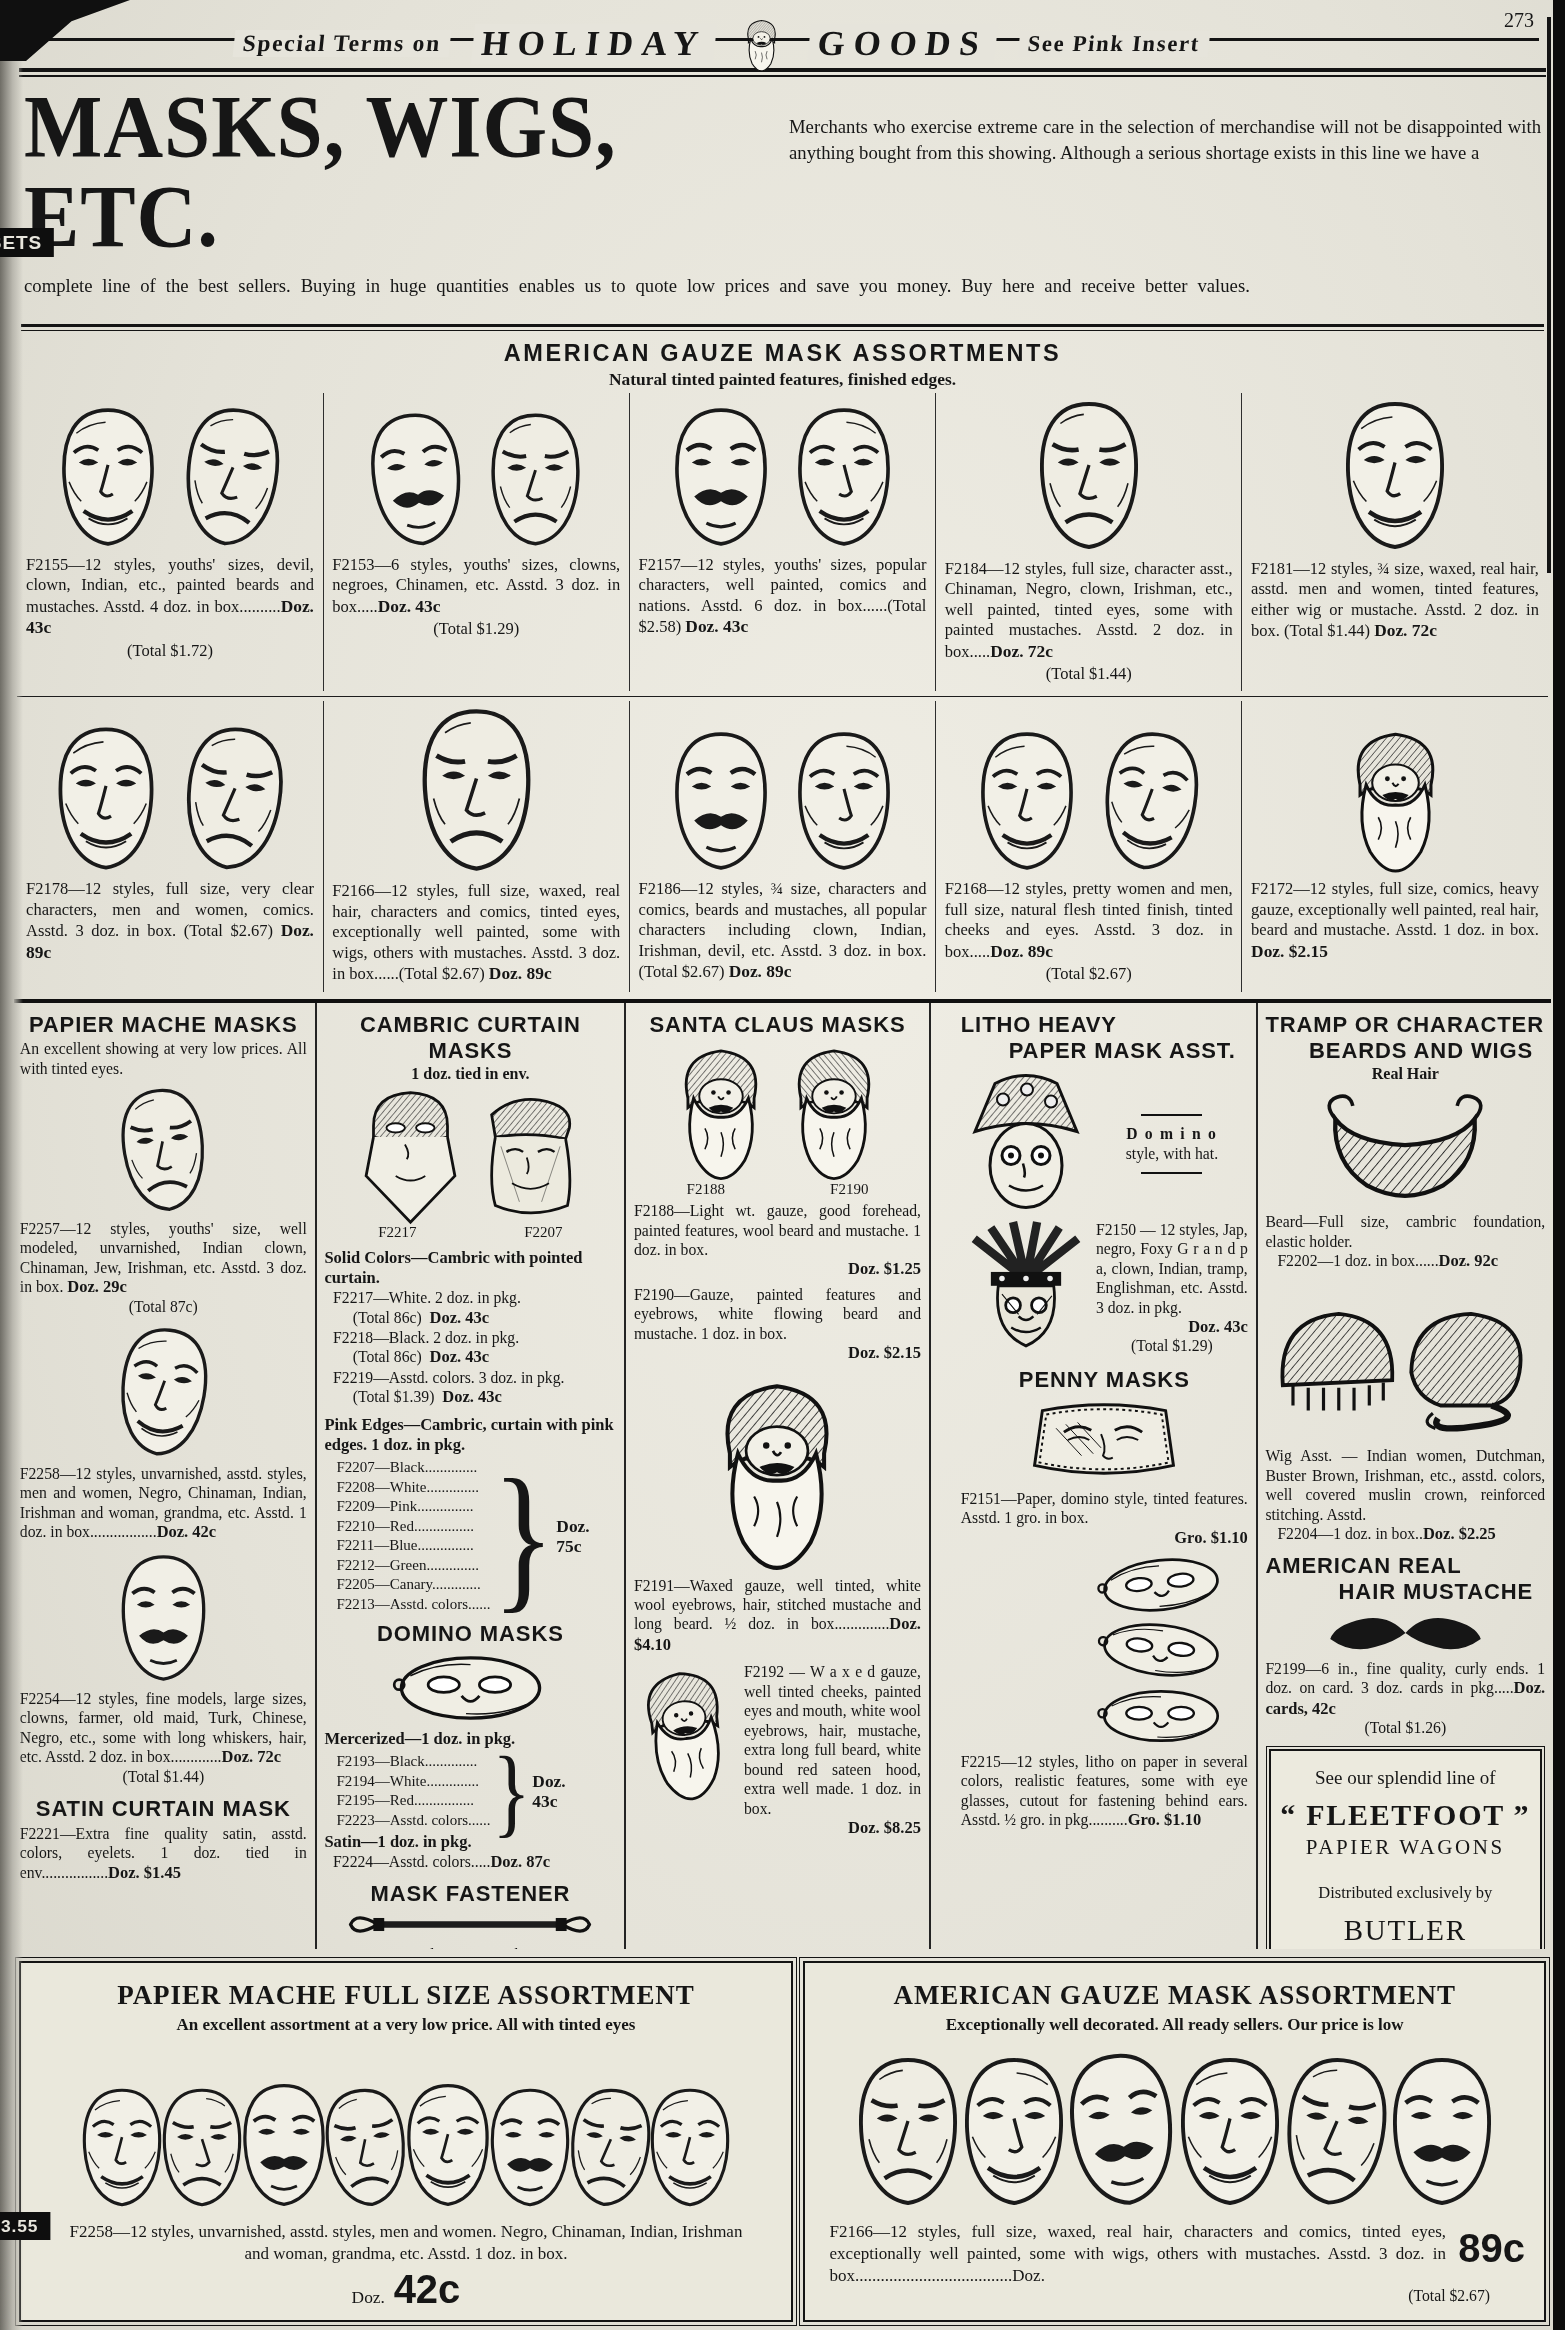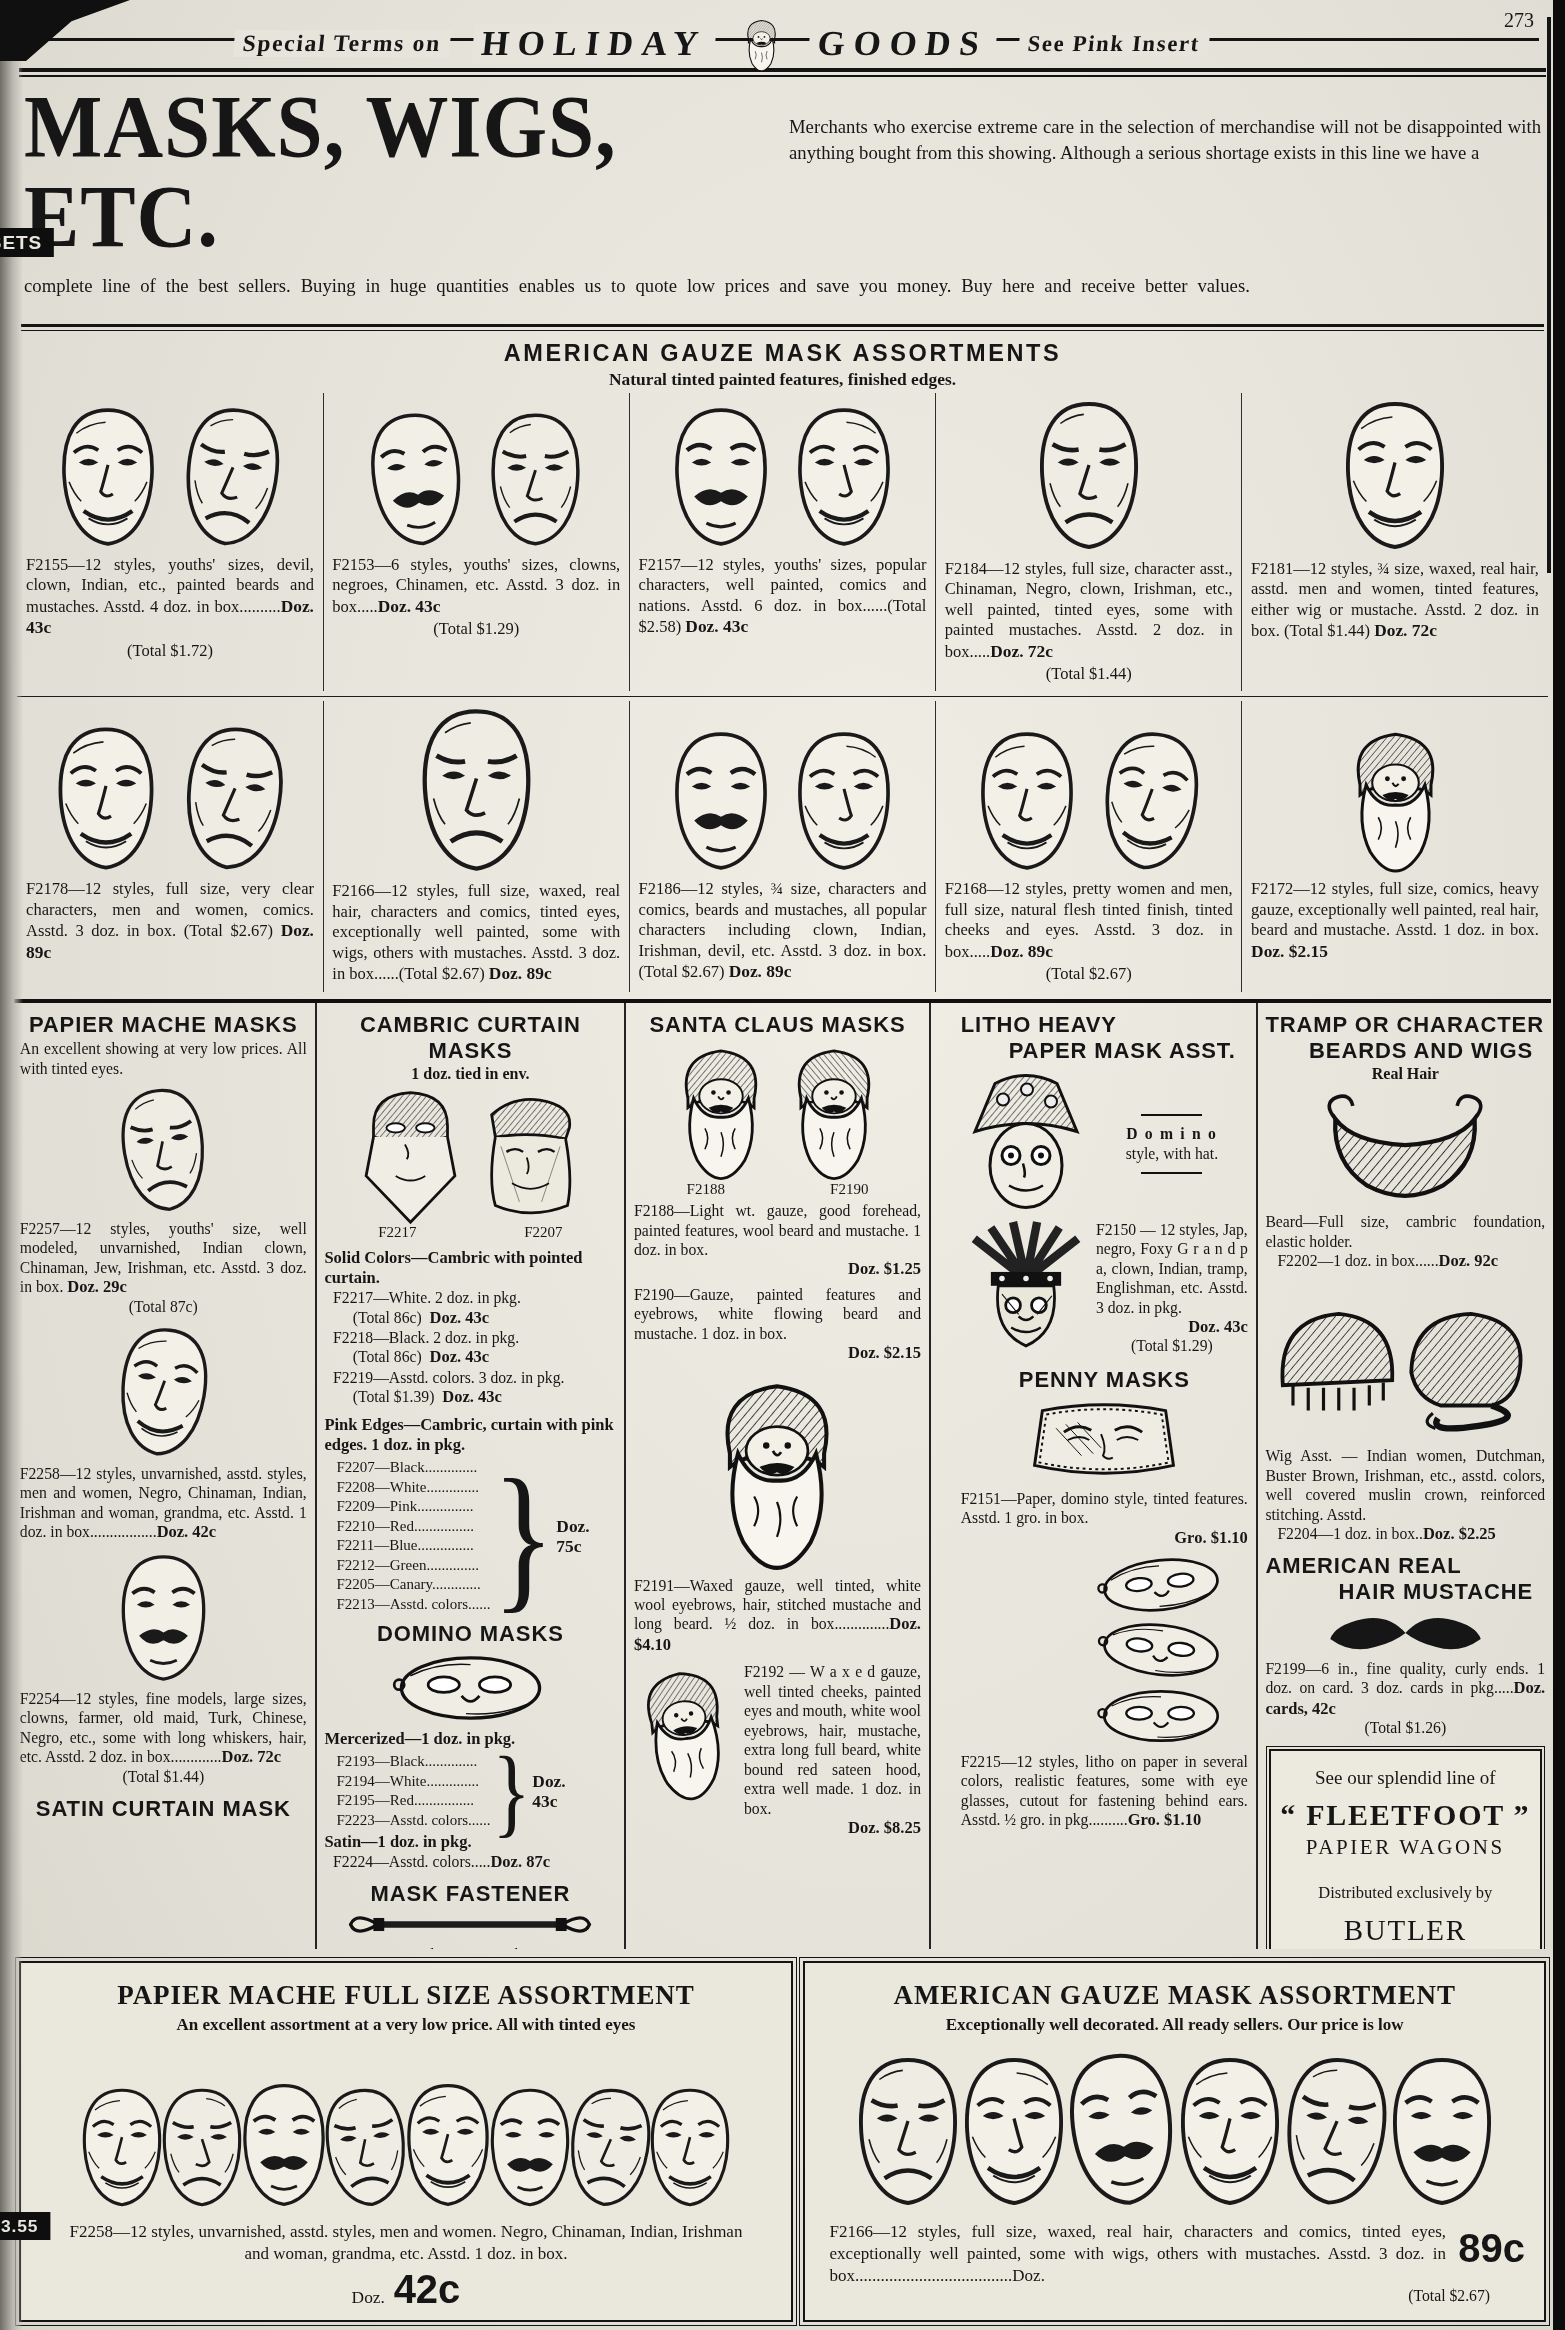--- a/index.html
+++ b/index.html
@@ -401,20 +401,21 @@
         </div>
       <div class="body-text"><span>F2258—12 styles, unvarnished, asstd. styles, men and women, Negro, Chinaman, Indian, Irishman and woman, grandma, etc. Asstd. 1 doz. in box.................</span><b>Doz. 42c</b></div>
       <div class="center-art" style="margin:8.7px 0 3.5px 0;">
           <svg class="art" width="111" height="134" viewBox="0 0 128 154">
             <use href="#maskC"></use>
           </svg>
         </div>
       <div class="body-text"><span>F2254—12 styles, fine models, large sizes, clowns, farmer, old maid, Turk, Chinese, Negro, etc., some with long whiskers, hair, etc.  Asstd. 2 doz. in box.............</span><b>Doz. 72c</b></div>
       <div class="total-line">(Total $1.44)</div>
       <h3 style="margin-top:10.4px;">SATIN CURTAIN MASK</h3>
+      <div class="body-text"><span>F2221—Extra fine quality satin, asstd. colors, eyelets.  1 doz. tied in env.................</span><b>Doz. $1.45</b></div>
     </div>
 
     <div class="col col-cambric">
       <h3>CAMBRIC CURTAIN MASKS</h3>
       <div class="col-sub">1 doz. tied in env.</div>
       <div class="center-art">
           <svg class="art" width="111" height="139" viewBox="0 0 128 160">
             <use href="#curtainA"></use>
           </svg>
           <svg class="art" width="111" height="139" viewBox="0 0 128 160">

